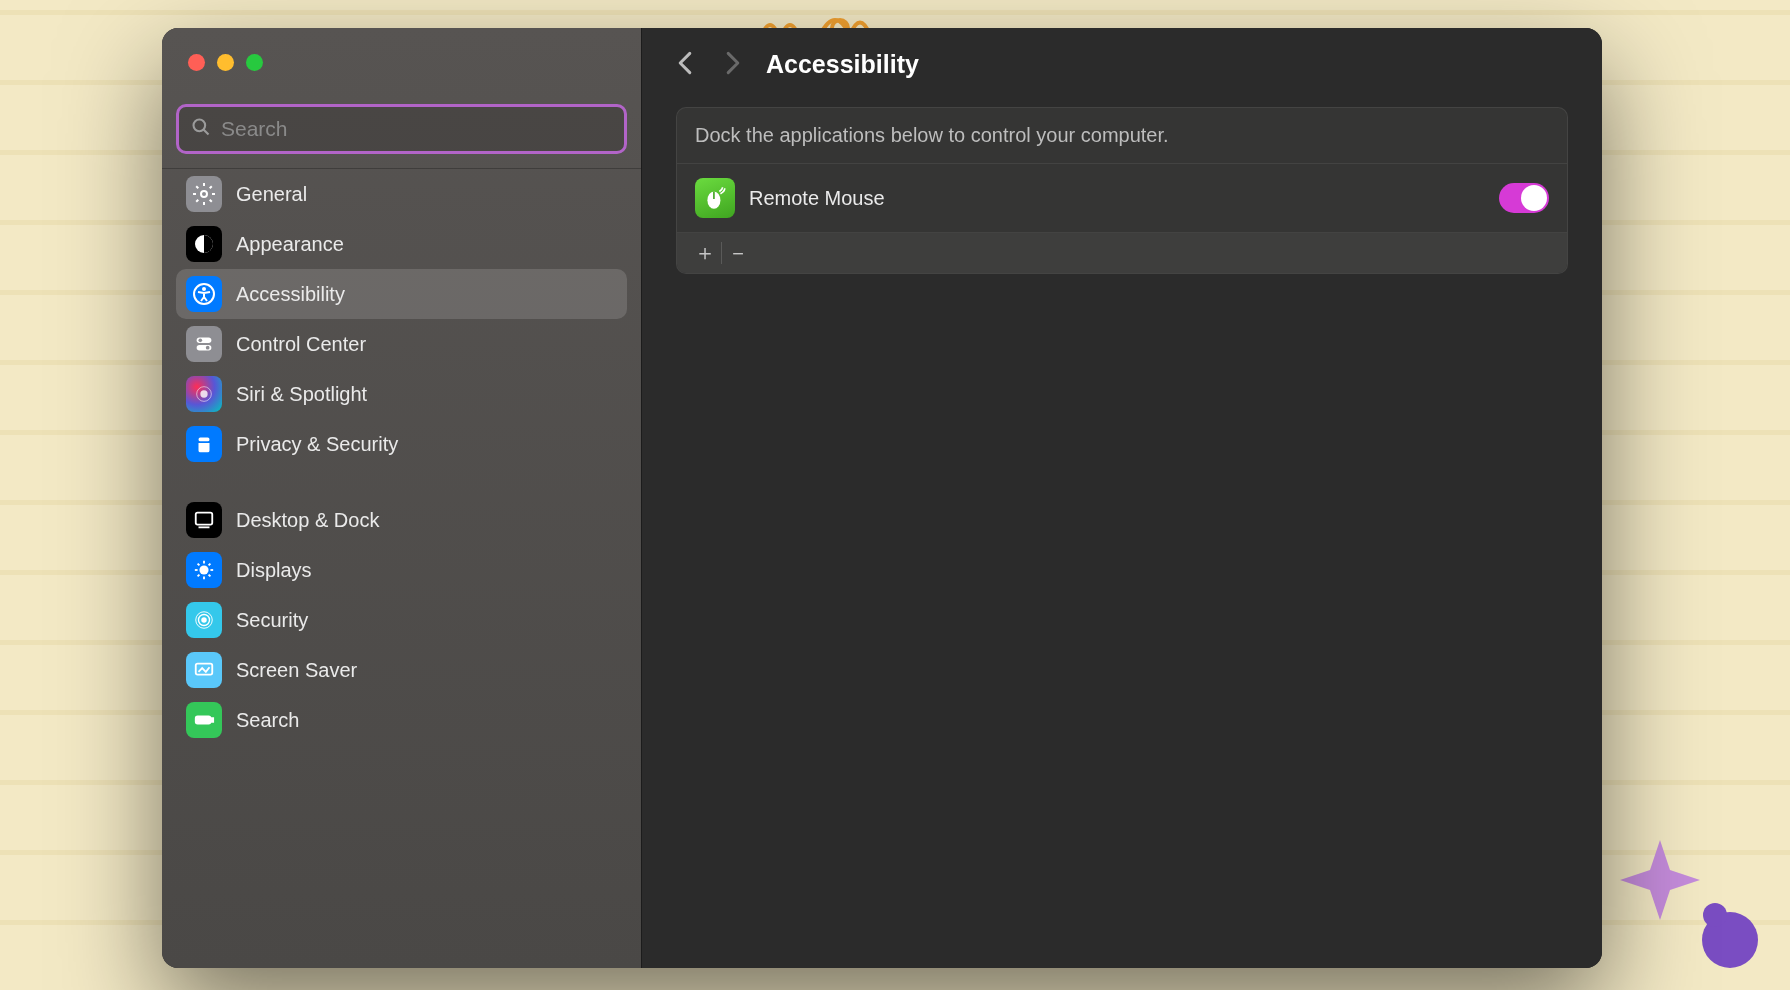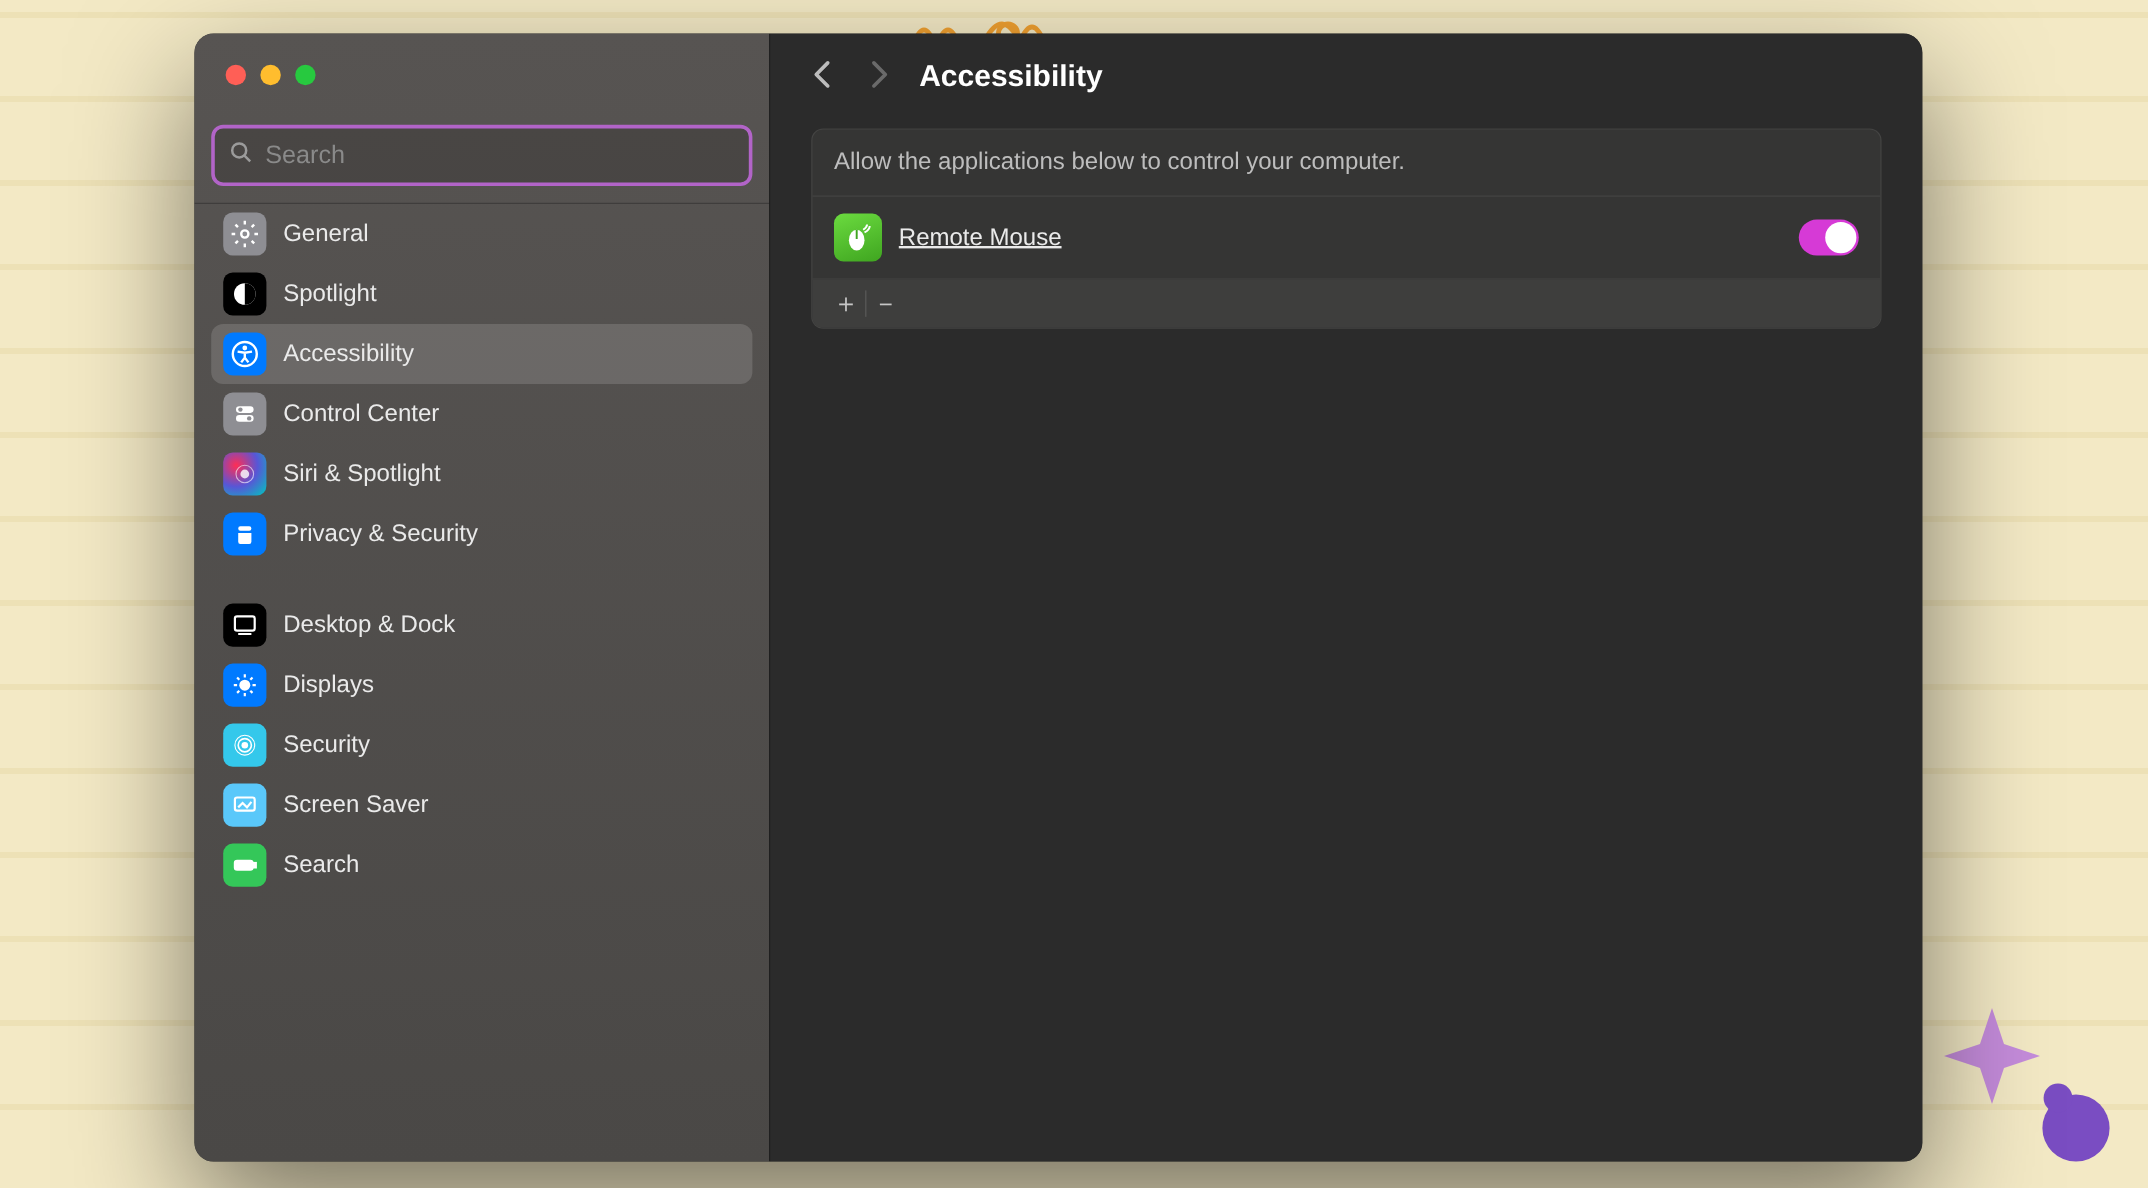--- a/index.html
+++ b/index.html
@@ -192,21 +192,20 @@
       border-radius: 8px;
       background: linear-gradient(160deg, #6bdb3f, #3fa520);
       display: flex;
       align-items: center;
       justify-content: center;
     }
     .app-name {
       flex: 1;
       font-size: 20px;
       color: #eaeaea;
-      text-decoration: underline;
     }
     .toggle {
       width: 50px;
       height: 30px;
       border-radius: 30px;
       background: #d63ad6;
       position: relative;
     }
     .toggle-knob {
       position: absolute;
@@ -300,21 +299,21 @@
           </div>
           <span>General</span>
         </div>
         <div class="sidebar-item">
           <div class="sb-icon ic-appearance">
             <svg width="24" height="24" viewBox="0 0 24 24">
                 <circle cx="12" cy="12" r="9" fill="white"></circle>
                 <path d="M12 3 A9 9 0 0 1 12 21 Z" fill="black"></path>
               </svg>
           </div>
-          <span>Spotlight</span>
+          <span>Appearance</span>
         </div>
         <div class="sidebar-item selected">
           <div class="sb-icon ic-accessibility">
             <svg width="24" height="24" viewBox="0 0 24 24" fill="white">
                 <circle cx="12" cy="12" r="10" fill="none" stroke="white" stroke-width="2"></circle>
                 <circle cx="12" cy="7" r="2"></circle>
                 <path d="M6 10 L12 11 L18 10 M12 11 L12 15 L9 19 M12 15 L15 19" stroke="white" stroke-width="2" fill="none"></path>
               </svg>
           </div>
           <span>Accessibility</span>
@@ -421,21 +420,21 @@
         <span class="nav-arrow">
           <svg viewBox="0 0 12 20" fill="none" stroke="#6a6a6a" stroke-width="2.5" stroke-linecap="round" stroke-linejoin="round">
               <polyline points="2,2 10,10 2,18"></polyline>
             </svg>
         </span>
       </div>
       <div class="page-title">Accessibility</div>
     </div>
 
     <div class="panel">
-      <div class="panel-desc">Allow the applications below to control your computer.</div>
+      <div class="panel-desc">Dock the applications below to control your computer.</div>
 
       <div class="app-row">
         <div class="app-icon">
           <svg width="26" height="26" viewBox="0 0 24 24" fill="white">
               <ellipse cx="11" cy="14" rx="6" ry="8"></ellipse>
               <line x1="11" y1="6" x2="11" y2="13" stroke="#3fa520" stroke-width="1.5"></line>
               <path d="M16 6 Q19 4 19 2" stroke="white" stroke-width="1.5" fill="none"></path>
               <path d="M17 8 Q21 6 21 3" stroke="white" stroke-width="1.5" fill="none"></path>
             </svg>
         </div>

